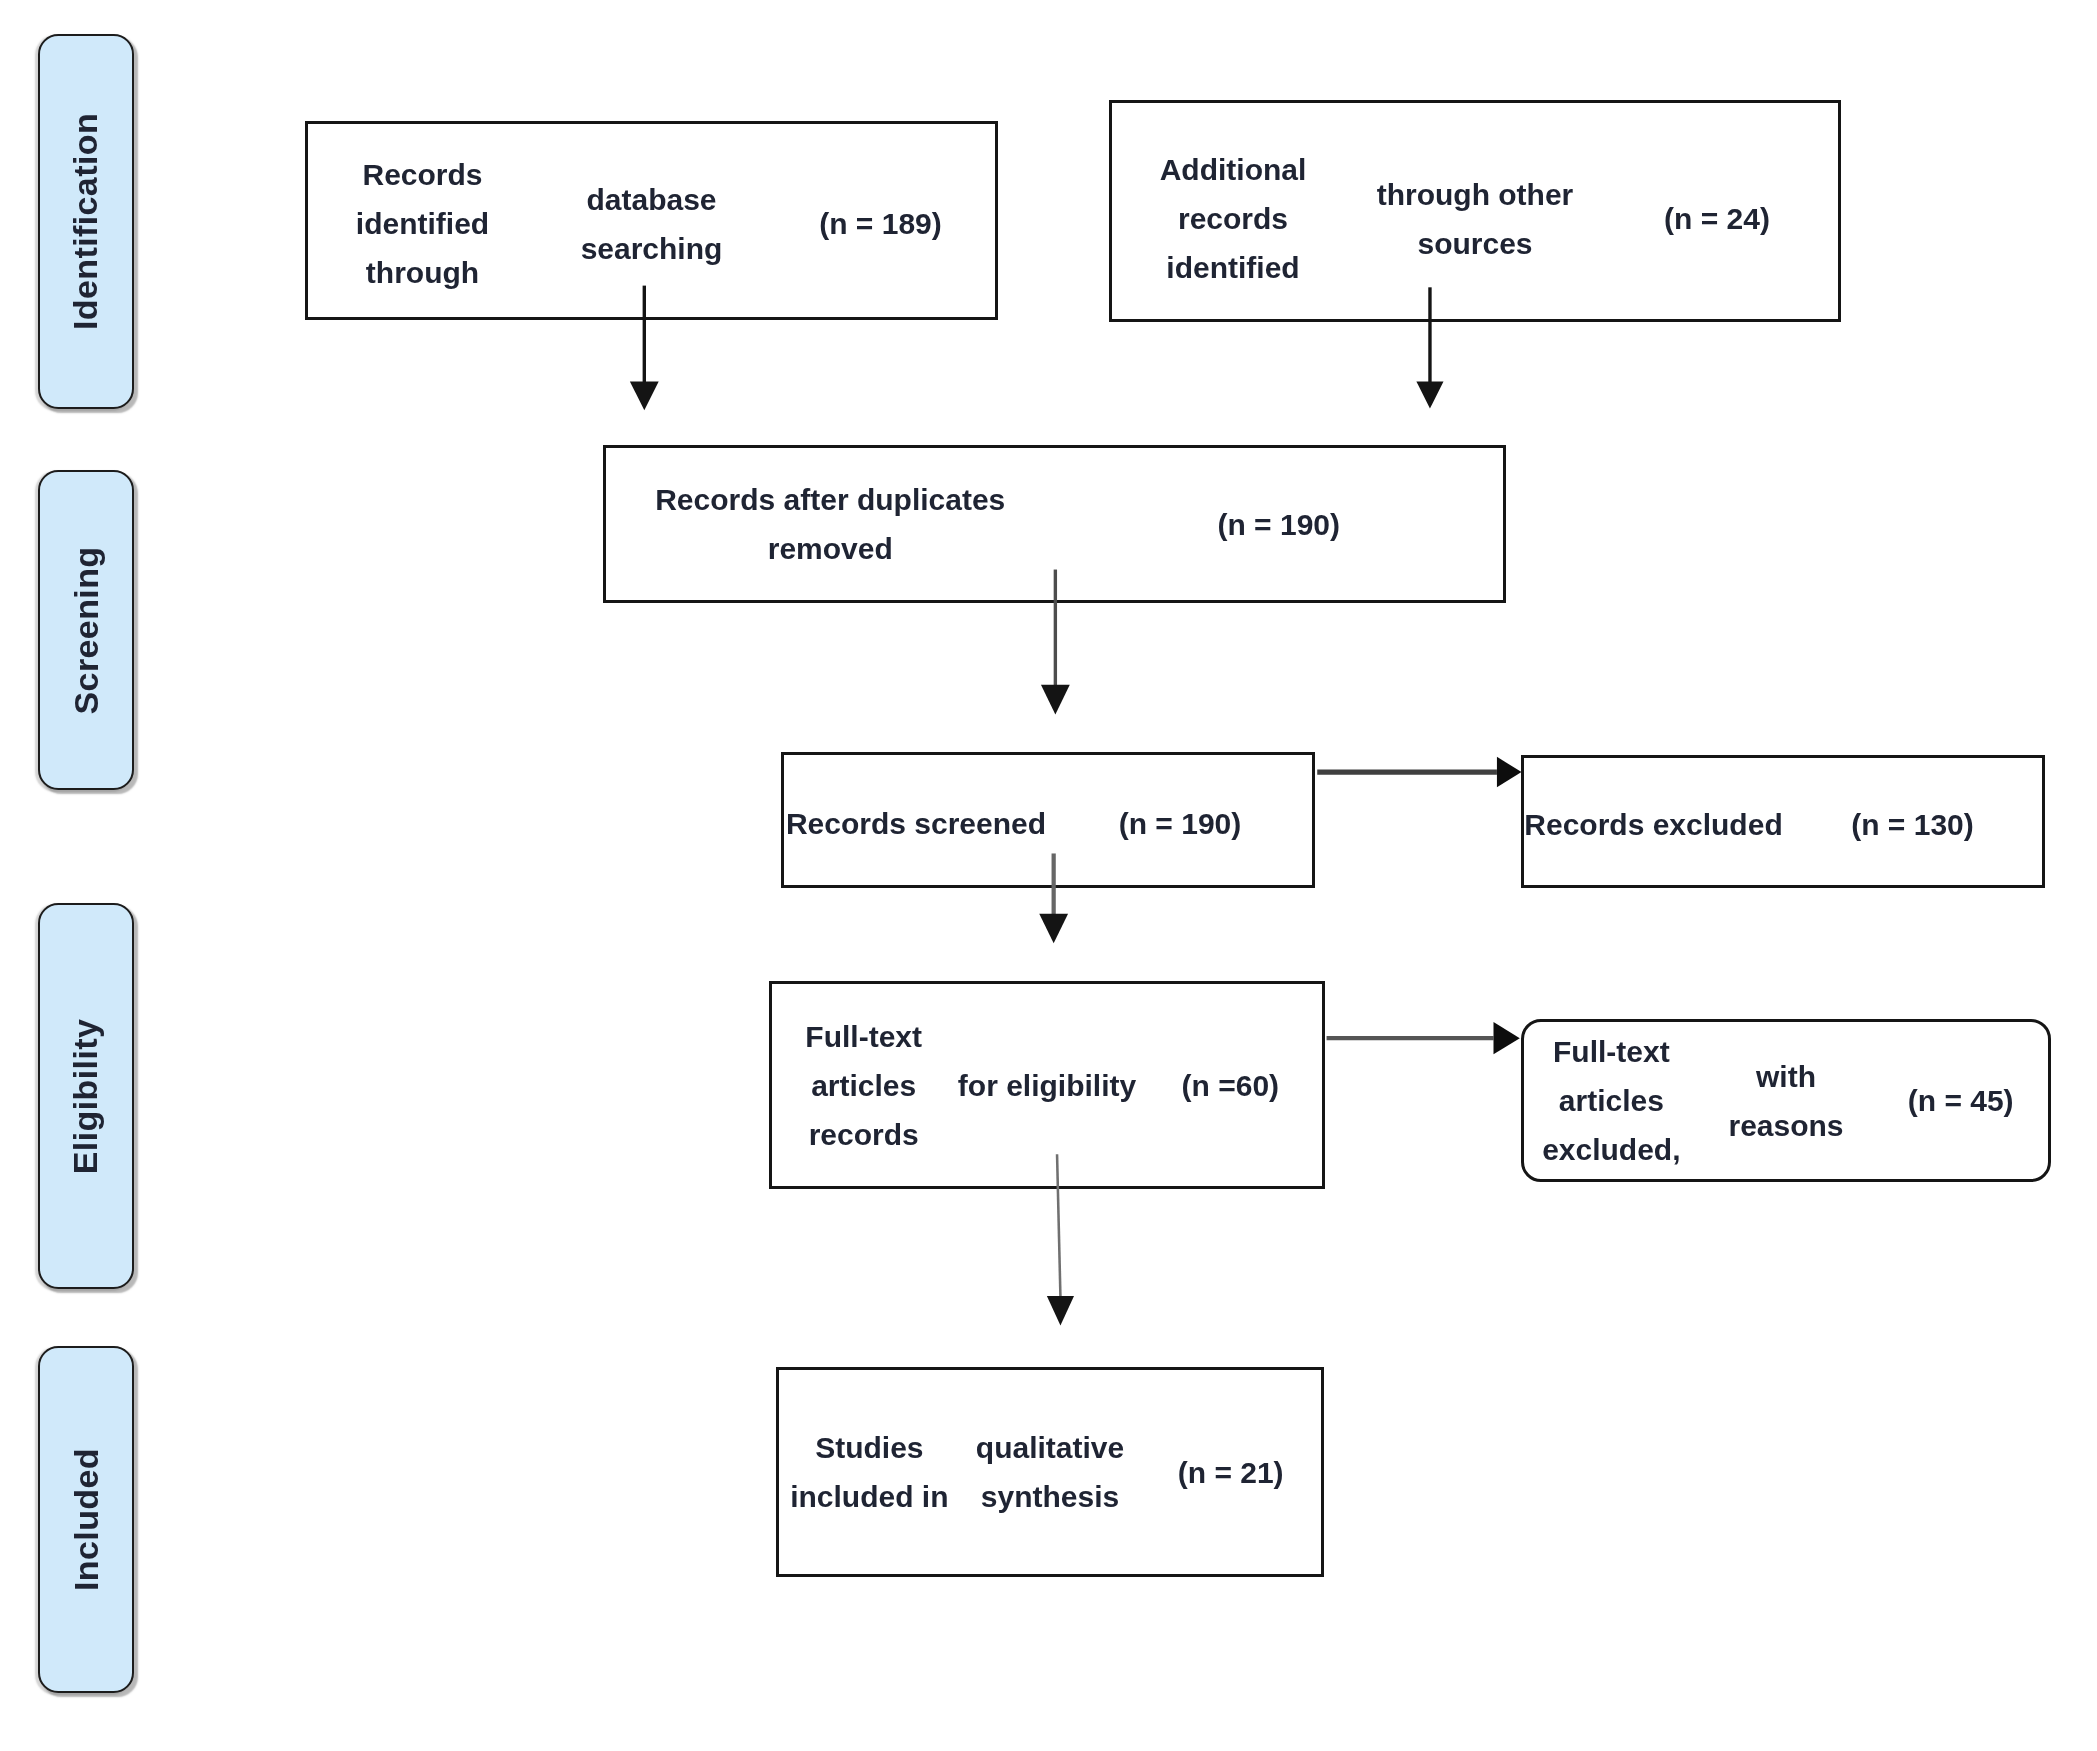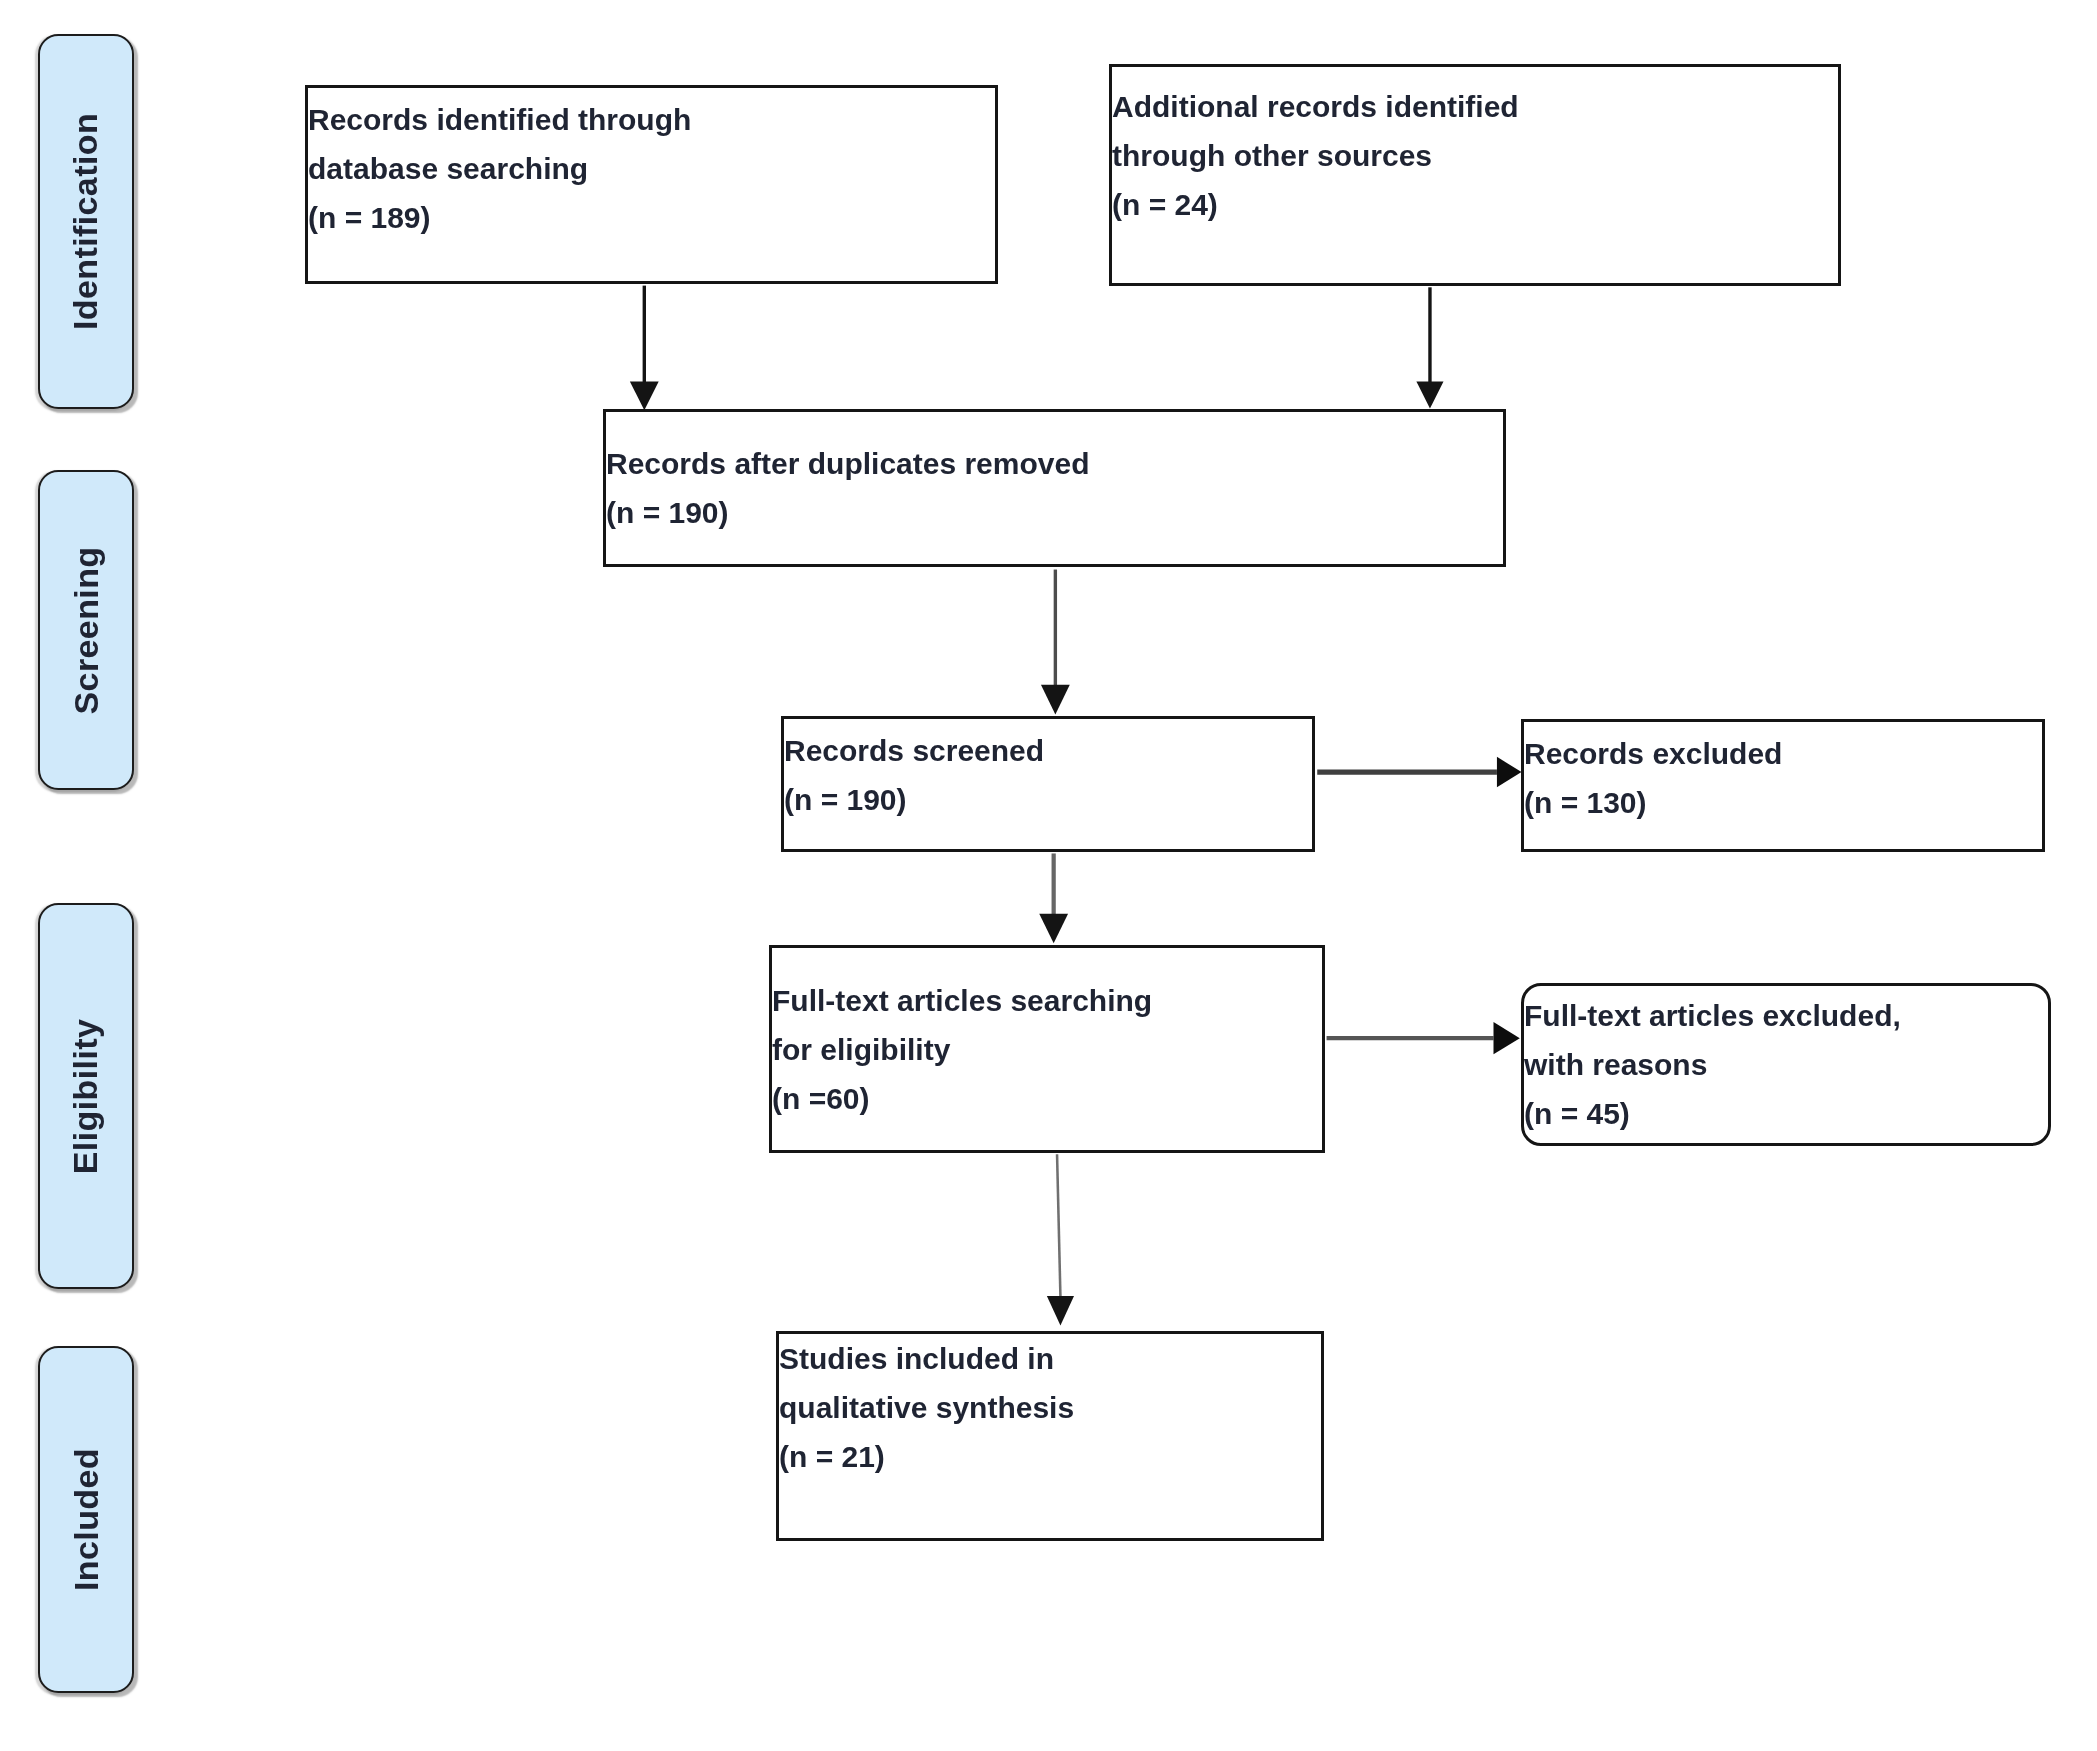--- a/index.html
+++ b/index.html
@@ -34,28 +34,29 @@
     letter-spacing: 0.4px;
     color: #1f2433;
   }
   
   .fbox {
     position: absolute;
     background: #ffffff;
     border: 3.4px solid #151515;
     box-sizing: border-box;
     display: flex;
-    flex-direction: column;
+    flex-direction: row;
     align-items: center;
     justify-content: center;
-    text-align: left;
+    text-align: center;
     font-size: 30px;
     font-weight: 700;
     line-height: 49px;
     color: #1f2433;
+    margin-top: 36px;
   }
   .fbox.align-top { justify-content: flex-start; }
   .ln { width: 100%; }
   .arrows {
     position: absolute;
     left: 0;
     top: 0;
     pointer-events: none;
   }
 </style>
@@ -98,21 +99,21 @@
     <div class="ln">Records screened</div>
     <div class="ln">(n = 190)</div>
   </div>
 
   <div class="fbox align-top" style="left:1521px; top:719px; width:524px; height:133px; padding-top:6.8px;">
     <div class="ln">Records excluded</div>
     <div class="ln">(n = 130)</div>
   </div>
 
   <div class="fbox" style="left:769px; top:945px; width:556px; height:208px;">
-    <div class="ln">Full-text articles searching</div>
+    <div class="ln">Full-text articles records</div>
     <div class="ln">for eligibility</div>
     <div class="ln">(n =60)</div>
   </div>
 
   <div class="fbox" style="left:1521px; top:983px; width:530px; height:163px;border-radius:20px;">
     <div class="ln">Full-text articles excluded,</div>
     <div class="ln">with reasons</div>
     <div class="ln">(n = 45)</div>
   </div>
 

